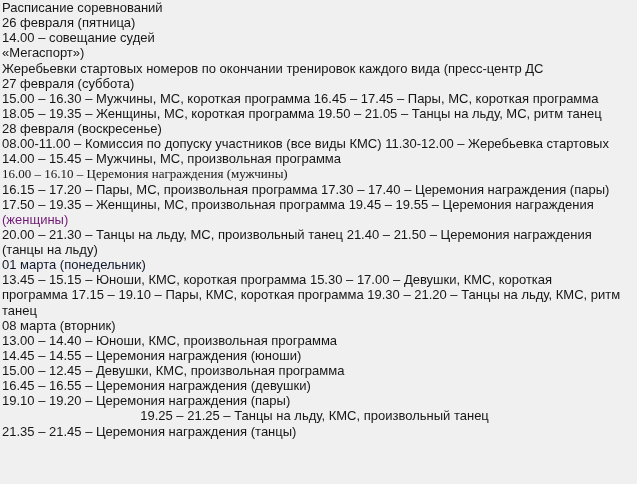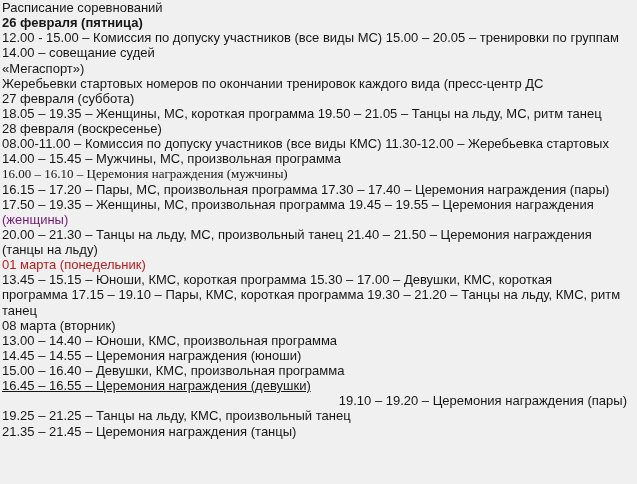--- a/index.html
+++ b/index.html
@@ -26,41 +26,41 @@
     line-height: 15.125px;
     color: #161616;
     letter-spacing: 0;
   }
 </style>
 </head>
 <body style="background: rgb(240, 240, 240);">
 
 <div class="doc">
     <div class="line" style="color: rgb(22, 22, 22);">Расписание соревнований</div>
-    <div class="line" style="color: rgb(22, 22, 22); font-weight: bold;">26 февраля (пятница)</div>
-    <div class="line" style="color: rgb(22, 22, 22);">12.00 - 15.00 – Комиссия по допуску участников (все виды МС) 15.00 – 20.05 – тренировки по группам</div>
+    <div class="line" style="color: rgb(22, 22, 22);">26 февраля (пятница)</div>
     <div class="line" style="color: rgb(22, 22, 22);">14.00 – совещание судей</div>
     <div class="line" style="color: rgb(22, 22, 22);">«Мегаспорт»)</div>
     <div class="line" style="color: rgb(22, 22, 22);">Жеребьевки стартовых номеров по окончании тренировок каждого вида (пресс-центр ДС</div>
     <div class="line" style="color: rgb(22, 22, 22);">27 февраля (суббота)</div>
+    <div class="line" style="color: rgb(22, 22, 22);">15.00 – 16.30 – Мужчины, МС, короткая программа 16.45 – 17.45 – Пары, МС, короткая программа</div>
     <div class="line" style="color: rgb(22, 22, 22);">18.05 – 19.35 – Женщины, МС, короткая программа 19.50 – 21.05 – Танцы на льду, МС, ритм танец</div>
     <div class="line" style="color: rgb(22, 22, 22);">28 февраля (воскресенье)</div>
     <div class="line" style="color: rgb(22, 22, 22);">08.00-11.00 – Комиссия по допуску участников (все виды КМС) 11.30-12.00 – Жеребьевка стартовых</div>
     <div class="line" style="color: rgb(22, 22, 22);">14.00 – 15.45 – Мужчины, МС, произвольная программа</div>
     <div class="line" style="color: rgb(22, 22, 22); font-family: Liberation Serif, serif;">16.00 – 16.10 – Церемония награждения (мужчины)</div>
     <div class="line" style="color: rgb(22, 22, 22);">16.15 – 17.20 – Пары, МС, произвольная программа 17.30 – 17.40 – Церемония награждения (пары)</div>
     <div class="line" style="color: rgb(22, 22, 22);">17.50 – 19.35 – Женщины, МС, произвольная программа 19.45 – 19.55 – Церемония награждения</div>
     <div class="line" style="color: #701a75;">(женщины)</div>
     <div class="line" style="color: rgb(22, 22, 22);">20.00 – 21.30 – Танцы на льду, МС, произвольный танец 21.40 – 21.50 – Церемония награждения</div>
     <div class="line" style="color: rgb(22, 22, 22);">(танцы на льду)</div>
-    <div class="line" style="color: #b91c1c;">01 марта (понедельник)</div>
+    <div class="line" style="color: #0f172a;">01 марта (понедельник)</div>
     <div class="line" style="color: rgb(22, 22, 22);">13.45 – 15.15 – Юноши, КМС, короткая программа 15.30 – 17.00 – Девушки, КМС, короткая</div>
     <div class="line" style="color: rgb(22, 22, 22);">программа 17.15 – 19.10 – Пары, КМС, короткая программа 19.30 – 21.20 – Танцы на льду, КМС, ритм</div>
     <div class="line" style="color: rgb(22, 22, 22);">танец</div>
     <div class="line" style="color: rgb(22, 22, 22);">08 марта (вторник)</div>
     <div class="line" style="color: rgb(22, 22, 22);">13.00 – 14.40 – Юноши, КМС, произвольная программа</div>
     <div class="line" style="color: rgb(22, 22, 22);">14.45 – 14.55 – Церемония награждения (юноши)</div>
-    <div class="line" style="color: rgb(22, 22, 22);">15.00 – 16.40 – Девушки, КМС, произвольная программа</div>
-    <div class="line" style="color: rgb(22, 22, 22); text-decoration: underline;">16.45 – 16.55 – Церемония награждения (девушки)</div>
-    <div class="line" style="color: rgb(22, 22, 22); text-align: right;">19.10 – 19.20 – Церемония награждения (пары)</div>
-    <div class="line" style="color: rgb(22, 22, 22);">19.25 – 21.25 – Танцы на льду, КМС, произвольный танец</div>
+    <div class="line" style="color: rgb(22, 22, 22);">15.00 – 12.45 – Девушки, КМС, произвольная программа</div>
+    <div class="line" style="color: rgb(22, 22, 22);">16.45 – 16.55 – Церемония награждения (девушки)</div>
+    <div class="line" style="color: rgb(22, 22, 22);">19.10 – 19.20 – Церемония награждения (пары)</div>
+    <div class="line" style="color: rgb(22, 22, 22); text-align: center;">19.25 – 21.25 – Танцы на льду, КМС, произвольный танец</div>
     <div class="line" style="color: rgb(22, 22, 22);">21.35 – 21.45 – Церемония награждения (танцы)</div>
   </div>
 
 </body></html>

